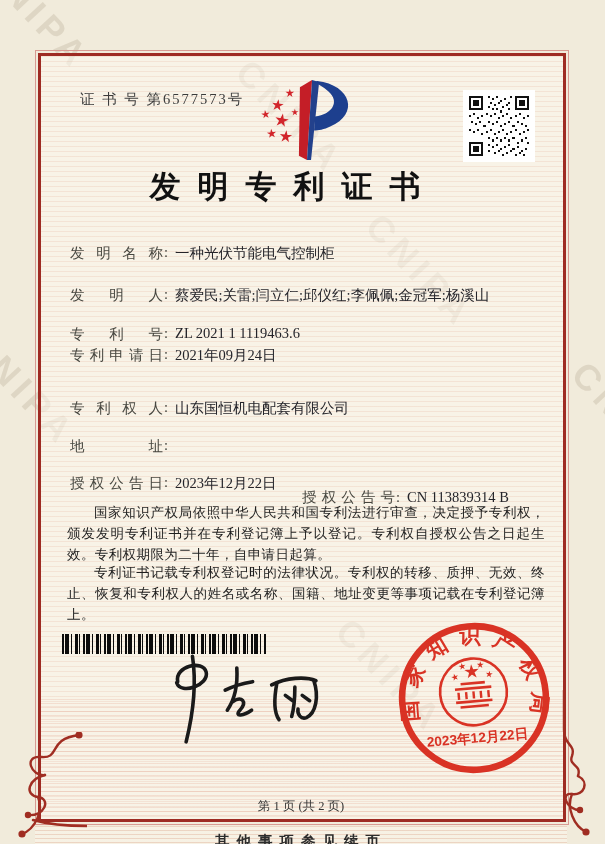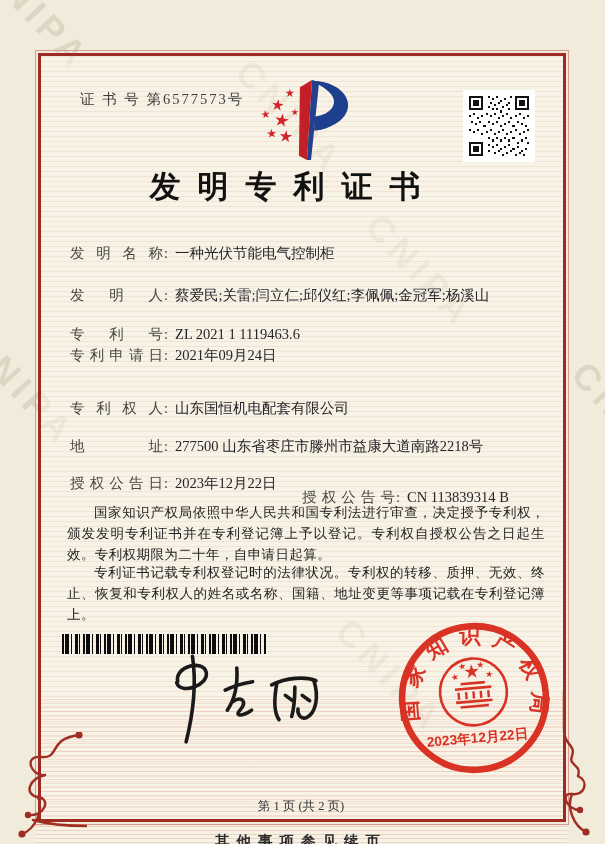--- a/index.html
+++ b/index.html
@@ -40,21 +40,21 @@
   .content{position:absolute;inset:0;z-index:5;}
   .cert-no{position:absolute;left:80px;top:90px;font-size:14.5px;letter-spacing:2px;color:#3c3c3c;}
   .logo{position:absolute;left:252px;top:72px;width:112px;height:96px;}
   .qr-wrap{position:absolute;left:463px;top:90px;width:72px;height:72px;background:#fff;}
   .qr-wrap svg{position:absolute;inset:6px;}
   .title{
     position:absolute;left:35px;top:166px;width:428px;text-align:center;
     font-size:31px;font-weight:700;letter-spacing:17px;text-indent:17px;color:#111;margin-left:36px;
   }
   .fields{position:absolute;left:70px;top:244px;width:472px;font-size:14.5px;}
-  .frow{position:absolute;left:0;display:flex;align-items:center;white-space:nowrap;}
+  .frow{position:absolute;left:0;display:flex;align-items:flex-start;white-space:nowrap;}
   .flabel{
     display:inline-block;width:93px;color:#474740;
     text-align:justify;text-align-last:justify;
   }
   .fcolon{color:#474740;margin:0 7px 0 1px;}
   .fvalue{color:#24242a;}
   .r1{top:0px}.r2{top:42px}.r3{top:81px}.r4{top:102px}.r5{top:155px}.r6{top:193px}.r7{top:230px}
   .pair2{position:absolute;left:232px;top:244px;display:flex;align-items:baseline;white-space:nowrap;}
   .para{
     position:absolute;left:67px;width:478px;font-size:13.5px;line-height:21px;
@@ -160,21 +160,20 @@
         <span class="fvalue">2021年09月24日</span>
     </div>
     <div class="frow r5">
       <span class="flabel">专利权人</span>
         <span class="fcolon">:</span>
         <span class="fvalue">山东国恒机电配套有限公司</span>
     </div>
     <div class="frow r6">
       <span class="flabel">地址</span>
         <span class="fcolon">:</span>
-        <span class="fvalue">277500 山东省枣庄市滕州市益康大道南路2218号</span>
     </div>
     <div class="frow r7">
       <span class="flabel">授权公告日</span>
         <span class="fcolon">:</span>
         <span class="fvalue">2023年12月22日</span>
     </div>
     <div class="pair2">
       <span class="flabel">授权公告号</span>
         <span class="fcolon">:</span>
         <span class="fvalue">CN 113839314 B</span>

